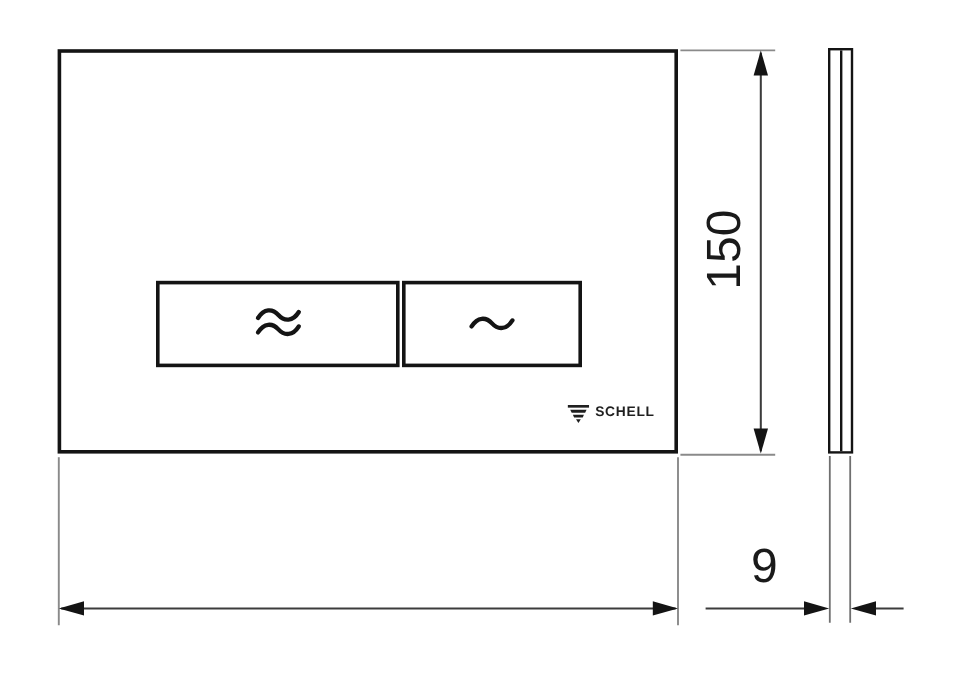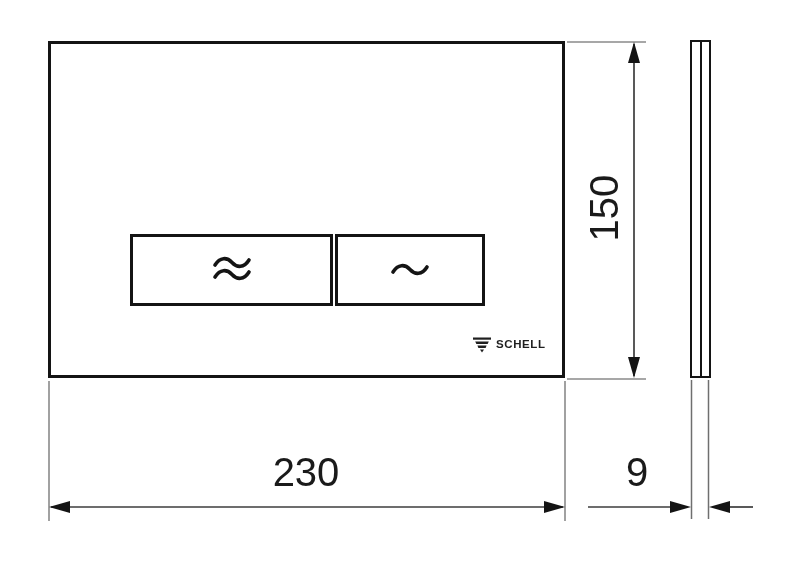--- a/index.html
+++ b/index.html
@@ -101,17 +101,16 @@
 
     <line x1="691.5" y1="380" x2="691.5" y2="519" stroke="#6f6f6f" stroke-width="1.5"></line>
     <line x1="708.5" y1="380" x2="708.5" y2="519" stroke="#6f6f6f" stroke-width="1.5"></line>
 
     <line x1="588" y1="507" x2="670" y2="507" stroke="#3c3c3c" stroke-width="1.7"></line>
     <polygon points="691,507 670,501 670,513" fill="#141414"></polygon>
     <line x1="730" y1="507" x2="753" y2="507" stroke="#3c3c3c" stroke-width="1.7"></line>
     <polygon points="709,507 730,501 730,513" fill="#141414"></polygon>
   </svg>
 
-  <div class="dim-label dim-width">230</div>
   <div class="dim-label dim-height">150</div>
   <div class="dim-label dim-depth">9</div>
 
 </div>
 
 </body></html>

